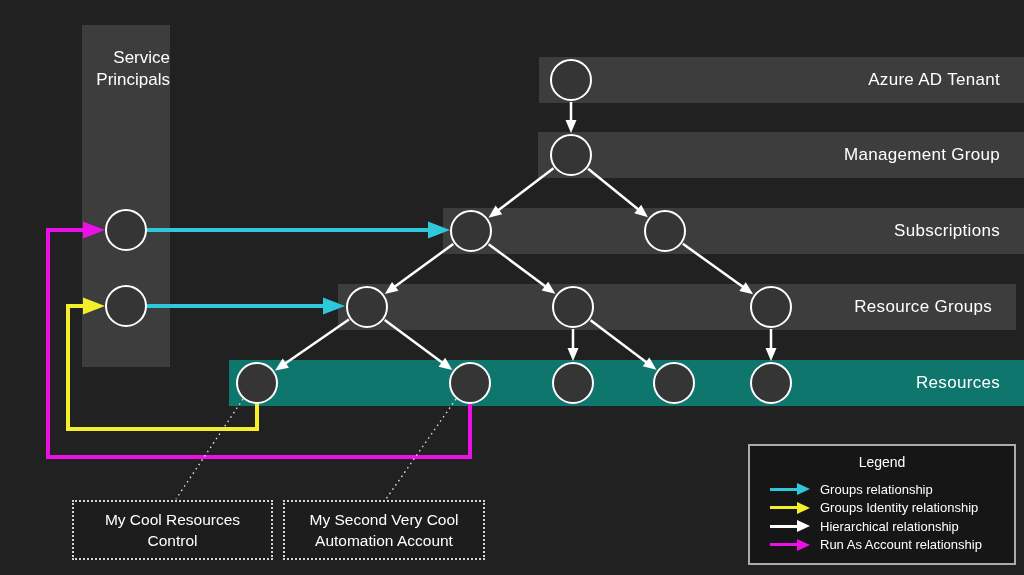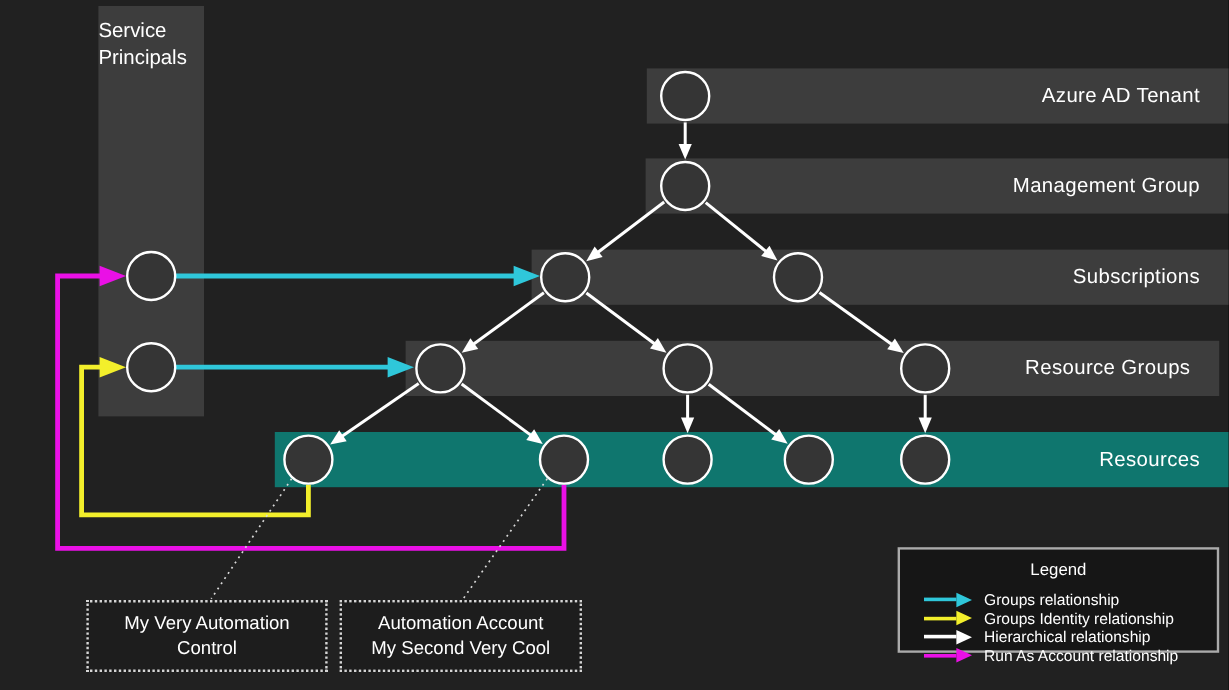--- a/index.html
+++ b/index.html
@@ -23,23 +23,24 @@
   .row-band .row-label{
     font-size:17px;
     letter-spacing:0.3px;
     color:#ffffff;
     white-space:nowrap;
   }
   #sp-panel{
     position:absolute;
     background:#3d3d3d;
     z-index:1;
-    text-align:left;
-    box-sizing:border-box;
-    padding-top:10px;
+    text-align:right;
+    box-sizing:border-box;
+    padding-top:22px;
+    margin-top:20px;
   }
   #sp-panel .sp-line{
     display:block;
     font-size:17px;
     line-height:22px;
     color:#ffffff;
   }
   #diagram{
     position:absolute;left:0;top:0;
     z-index:2;
@@ -170,29 +171,29 @@
       <circle cx="573" cy="307" r="20" fill="#353535" stroke="#ffffff" stroke-width="2"></circle>
       <circle cx="771" cy="307" r="20" fill="#353535" stroke="#ffffff" stroke-width="2"></circle>
       <circle cx="257" cy="383" r="20" fill="#353535" stroke="#ffffff" stroke-width="2"></circle>
       <circle cx="470" cy="383" r="20" fill="#353535" stroke="#ffffff" stroke-width="2"></circle>
       <circle cx="573" cy="383" r="20" fill="#353535" stroke="#ffffff" stroke-width="2"></circle>
       <circle cx="674" cy="383" r="20" fill="#353535" stroke="#ffffff" stroke-width="2"></circle>
       <circle cx="771" cy="383" r="20" fill="#353535" stroke="#ffffff" stroke-width="2"></circle>
     </svg>
 
   <div class="annotation-box" style="left: 72px; top: 500px; width: 201px; height: 60px;">
-    <span class="box-line">My Very Automation</span>
+    <span class="box-line">My Cool Resources</span>
     <span class="box-line">Control</span>
   </div>
   <div class="annotation-box" style="left: 283px; top: 500px; width: 202px; height: 60px;">
+    <span class="box-line">My Second Very Cool</span>
     <span class="box-line">Automation Account</span>
-    <span class="box-line">My Second Very Cool</span>
-  </div>
-
-  <div id="legend" style="left: 748px; top: 456px; width: 268px; height: 88px;">
+  </div>
+
+  <div id="legend" style="left: 748px; top: 444px; width: 268px; height: 121px;">
     <span class="legend-title">Legend</span>
     <div class="legend-item">
       <span class="legend-arrow">
           <span class="la-line" style="background: rgb(47, 199, 218);"></span>
           <span class="la-head" style="border-left-color: rgb(47, 199, 218);"></span>
         </span>
       <span class="legend-label">Groups relationship</span>
     </div>
     <div class="legend-item">
       <span class="legend-arrow">

